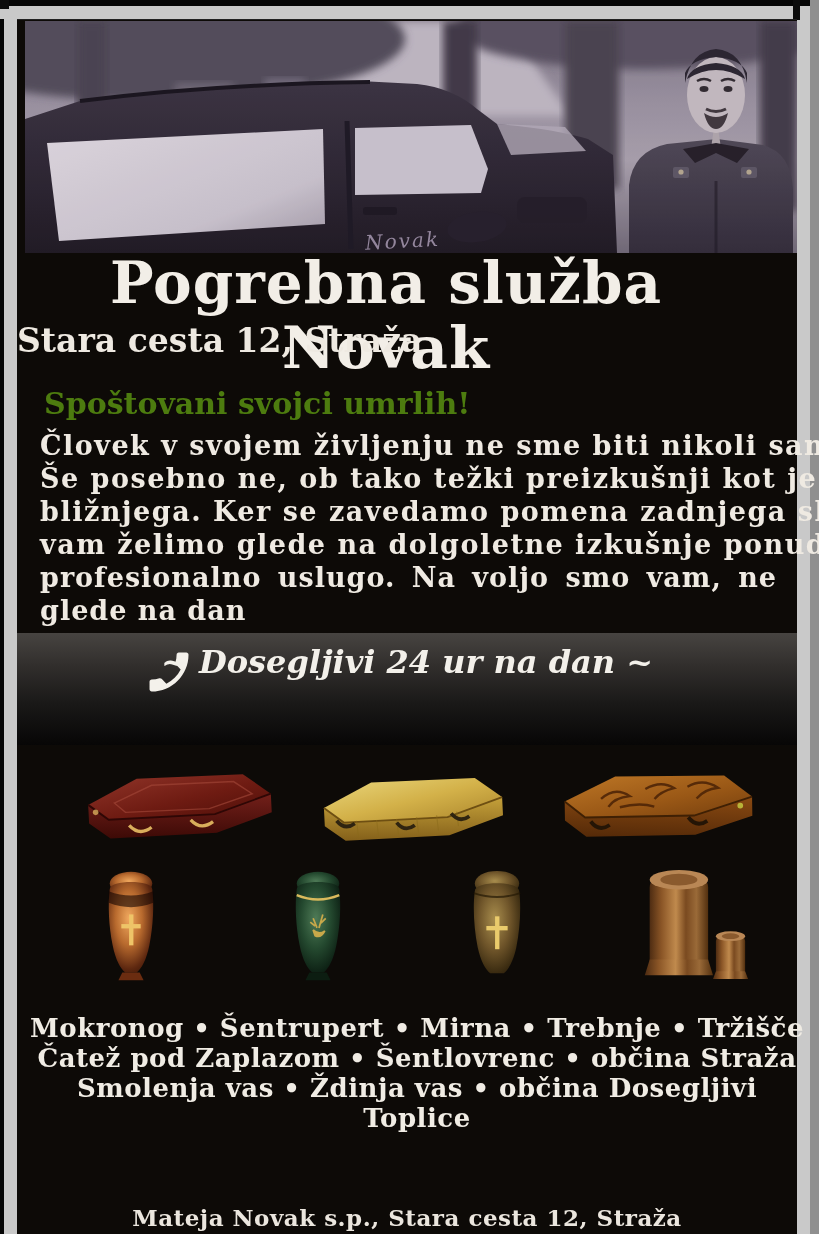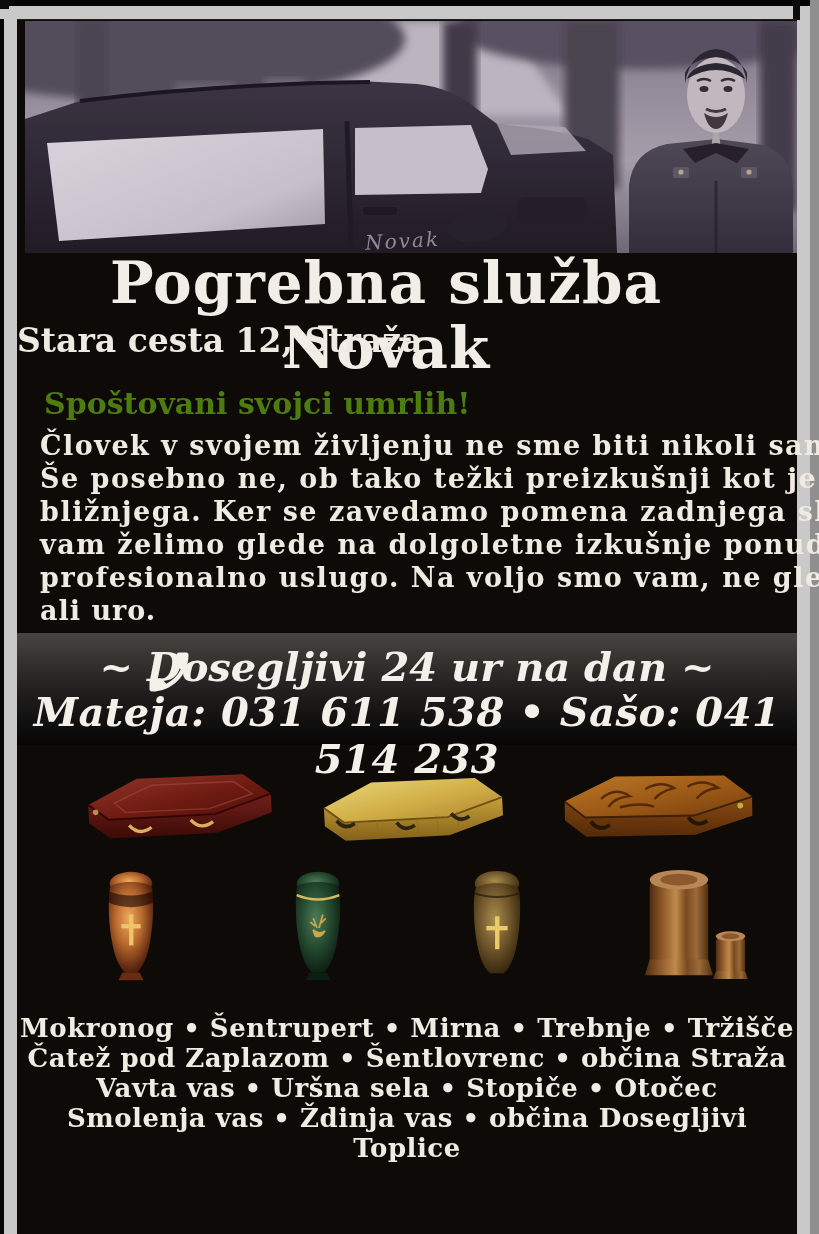--- a/index.html
+++ b/index.html
@@ -44,35 +44,35 @@
 
   
   .banner{
     position:absolute;left:0;top:613px;width:780px;height:112px;
     background:linear-gradient(180deg,#474441 0%,#37settle343 0%,#322f2d 28%,#1a1918 62%,#070606 100%);
     background:linear-gradient(180deg,#474441 0%,#322f2d 28%,#1a1918 62%,#070606 100%);
   }
   .phone-icon{position:absolute;left:126px;top:13px;width:52px;height:52px;}
   .availability{
     position:absolute;left:0;top:10px;width:780px;text-align:center;
-    font-style:italic;font-size:40px;color:#f3f0ea;
+    font-style:italic;font-size:32px;color:#f3f0ea;
   }
   .phones{
     position:absolute;left:0;top:55px;width:780px;text-align:center;
     font-style:italic;font-size:40px;color:#f3f0ea;letter-spacing:.5px;
   }
 
   
   .coffin{position:absolute;}
   .urn{position:absolute;}
 
   
   .coverage{
     position:absolute;left:0;top:993px;width:780px;text-align:center;
-    font-size:26px;line-height:30px;letter-spacing:.5px;color:#f0ece4;
+    font-size:26px;line-height:30px;letter-spacing:.5px;color:#f0ece4;padding-left:10px;
   }
   .footer{
     position:absolute;left:0;top:1184px;width:780px;text-align:center;
     font-size:23px;color:#ebe6de;letter-spacing:.5px;
   }
 </style>
 </head>
 <body>
 
 <div class="frame-top"></div>
@@ -165,31 +165,29 @@
   <div class="title">Pogrebna služba Novak</div>
   <div class="subtitle">Stara cesta 12, Straža</div>
   <div class="greeting">Spoštovani svojci umrlih!</div>
 
   <div class="paragraph">
       <div class="para-line">Človek v svojem življenju ne sme biti nikoli sam.</div>
       <div class="para-line">Še posebno ne, ob tako težki preizkušnji kot je smrt</div>
       <div class="para-line">bližnjega. Ker se zavedamo pomena zadnjega slovesa,</div>
       <div class="para-line">vam želimo glede na dolgoletne izkušnje ponuditi</div>
       <div class="para-line">profesionalno uslugo. Na voljo smo vam, ne glede na dan</div>
-      <div class="para-line">ali uro.</div>
     </div>
 
   <div class="banner">
     <svg class="phone-icon" viewBox="0 0 24 24">
       <g transform="scale(-1,1) translate(-24,0)">
         <path fill="#f4f1eb" d="M6.62 10.79c1.44 2.83 3.76 5.14 6.59 6.59l2.2-2.21c.27-.26.66-.36 1.01-.25 1.12.37 2.33.57 3.57.57.55 0 1 .45 1 1V20c0 .55-.45 1-1 1-9.39 0-17-7.61-17-17 0-.55.45-1 1-1h3.5c.55 0 1 .45 1 1 0 1.25.2 2.45.57 3.57.11.35.03.74-.25 1.02l-2.2 2.2z"></path>
       </g>
     </svg>
     <div class="availability">~ Dosegljivi 24 ur na dan ~</div>
-    <div class="phones">Mateja: 031 611 538 • Sašo: 041 514 233</div>
   </div>
 
   <svg class="coffin" style="left:60px;top:744px" width="205" height="92" viewBox="0 0 220 95">
     <defs>
       <linearGradient id="c1t" x1="0" y1="0" x2="1" y2="1">
         <stop offset="0" stop-color="#93362a"></stop>
           <stop offset=".55" stop-color="#6e1b12"></stop>
           <stop offset="1" stop-color="#4c0e08"></stop>
       </linearGradient>
       <linearGradient id="c1s" x1="0" y1="0" x2="0" y2="1">
@@ -335,18 +333,18 @@
       <rect x="80" y="72" width="30" height="44" rx="7" fill="url(#u4)"></rect>
       <ellipse cx="95" cy="74" rx="15" ry="5" fill="#b98755"></ellipse>
       <ellipse cx="95" cy="74" rx="9" ry="3" fill="#8a5a2e"></ellipse>
       <path d="M80,110 L77,118 L113,118 L110,110 Z" fill="url(#u4)"></path>
     </g>
   </svg>
 
   <div class="coverage">
       <div class="coverage-line">Mokronog • Šentrupert • Mirna • Trebnje • Tržišče</div>
       <div class="coverage-line">Čatež pod Zaplazom • Šentlovrenc • občina Straža</div>
-      <div class="coverage-line">Vavta vas • Uršna sela • Stopiče • Otočec</div>
       <div class="coverage-line">Smolenja vas • Ždinja vas • občina Dosegljivi Toplice</div>
     </div>
 
+  <div class="footer">Mateja Novak s.p., Stara cesta 12, Straža</div>
 
 </div>
 
 </body></html>

